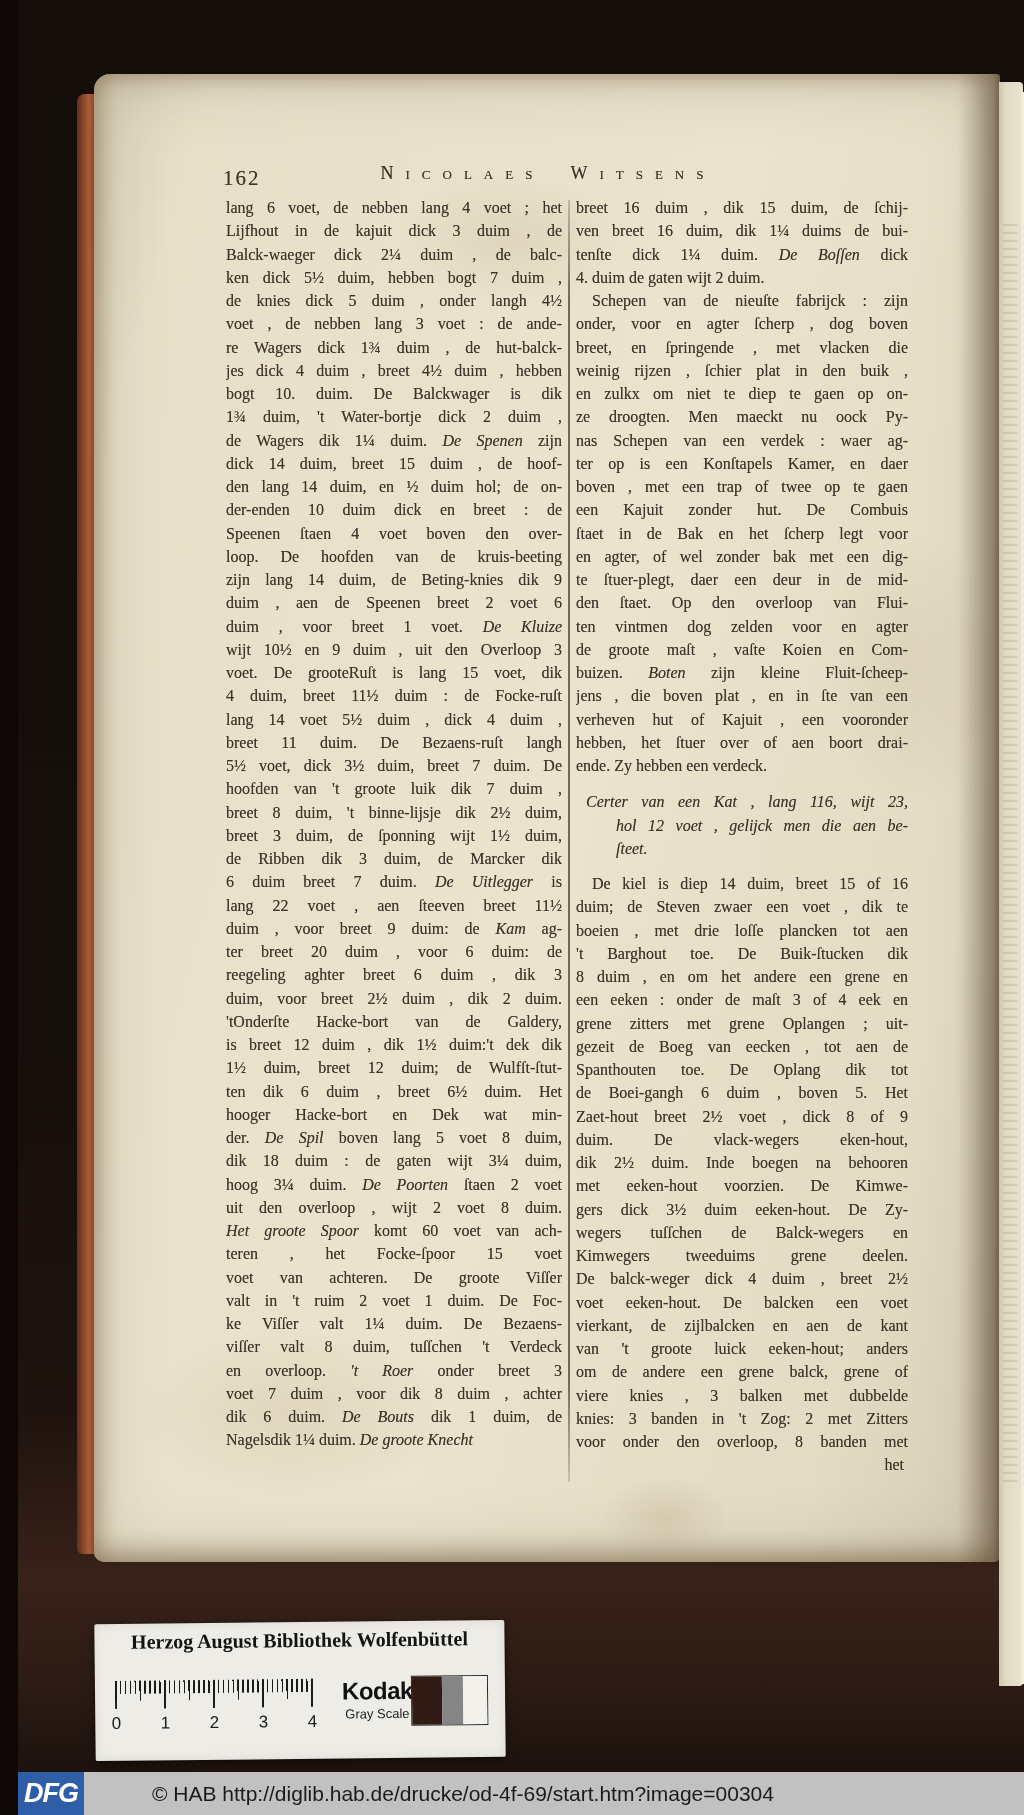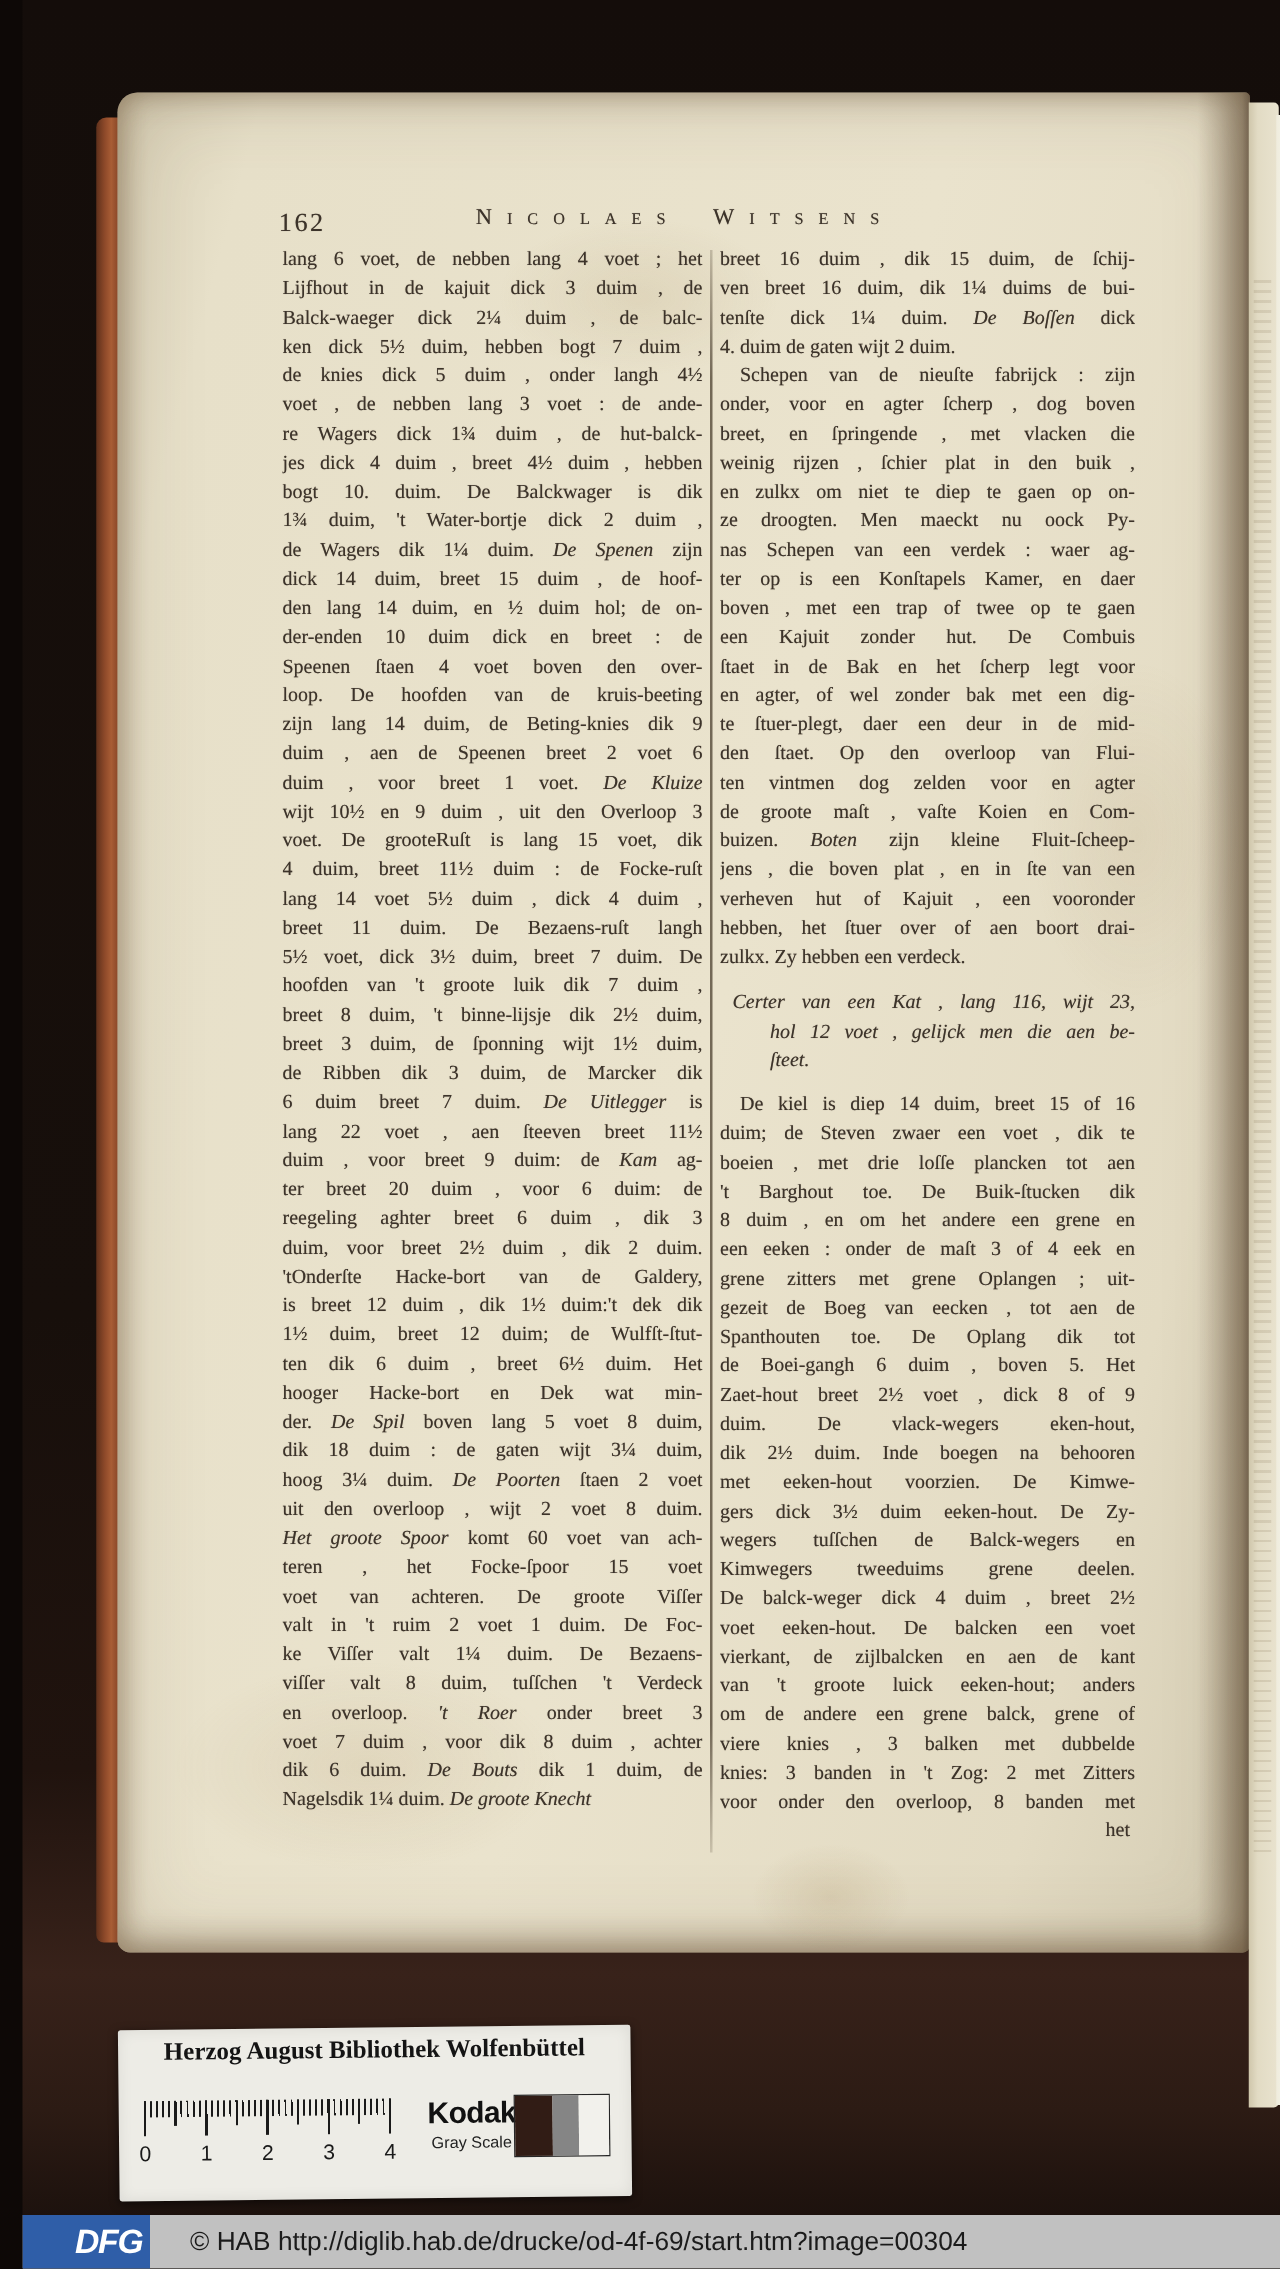--- a/index.html
+++ b/index.html
@@ -68,21 +68,21 @@
     font-size:13px;color:#222;}
   .patches{position:absolute;left:316px;top:55px;height:48px;display:flex;border:1px solid #262626;}
   .patch{height:100%;}
   .patch.dark{width:30px;background:#311c15;}
   .patch.gray{width:21px;background:#858585;}
   .patch.white{width:24px;background:#f2f1ec;}
   
   .footer-bar{position:absolute;left:0;bottom:0;width:1024px;height:43px;background:#c1c1c1;}
   .dfg{position:absolute;left:0;top:0;width:66px;height:43px;background:#2f5ea8;color:#fff;
     font-family:"Liberation Sans","DejaVu Sans",sans-serif;font-weight:bold;font-style:italic;
-    font-size:27px;display:flex;align-items:center;justify-content:center;letter-spacing:-1px;padding-left:36px;}
+    font-size:27px;display:flex;align-items:center;justify-content:center;letter-spacing:-1px;}
   .copyright{position:absolute;left:134px;top:0;height:43px;display:flex;align-items:center;
     font-family:"Liberation Sans","DejaVu Sans",sans-serif;font-size:21px;color:#1b1b1b;}
 </style>
 </head>
 <body>
 
 <div id="stage">
 
   <div class="fore-edge-red"></div>
   <div class="paper"></div>
@@ -173,21 +173,21 @@
         <div class="tl"><span>ſtaet in de Bak en het ſcherp legt voor</span></div>
         <div class="tl"><span>en agter, of wel zonder bak met een dig-</span></div>
         <div class="tl"><span>te ſtuer-plegt, daer een deur in de mid-</span></div>
         <div class="tl"><span>den ſtaet. Op den overloop van Flui-</span></div>
         <div class="tl"><span>ten vintmen dog zelden voor en agter</span></div>
         <div class="tl"><span>de groote maſt , vaſte Koien en Com-</span></div>
         <div class="tl"><span>buizen. </span><i>Boten</i><span> zijn kleine Fluit-ſcheep-</span></div>
         <div class="tl"><span>jens , die boven plat , en in ſte van een</span></div>
         <div class="tl"><span>verheven hut of Kajuit , een vooronder</span></div>
         <div class="tl"><span>hebben, het ſtuer over of aen boort drai-</span></div>
-        <div class="tl nj"><span>zulkx. Zy hebben een verdeck.</span></div>
+        <div class="tl nj"><span>ende. Zy hebben een verdeck.</span></div>
       </div>
     <div class="head">
         <div class="tl it"><span>Certer van een Kat , lang 116, wijt 23,</span></div>
         <div class="tl ind it"><span>hol 12 voet , gelijck men die aen be-</span></div>
         <div class="tl nj ind it"><span>ſteet.</span></div>
       </div>
     <div class="para2">
         <div class="tl ind"><span>De kiel is diep 14 duim, breet 15 of 16</span></div>
         <div class="tl"><span>duim; de Steven zwaer een voet , dik te</span></div>
         <div class="tl"><span>boeien , met drie loſſe plancken tot aen</span></div>

